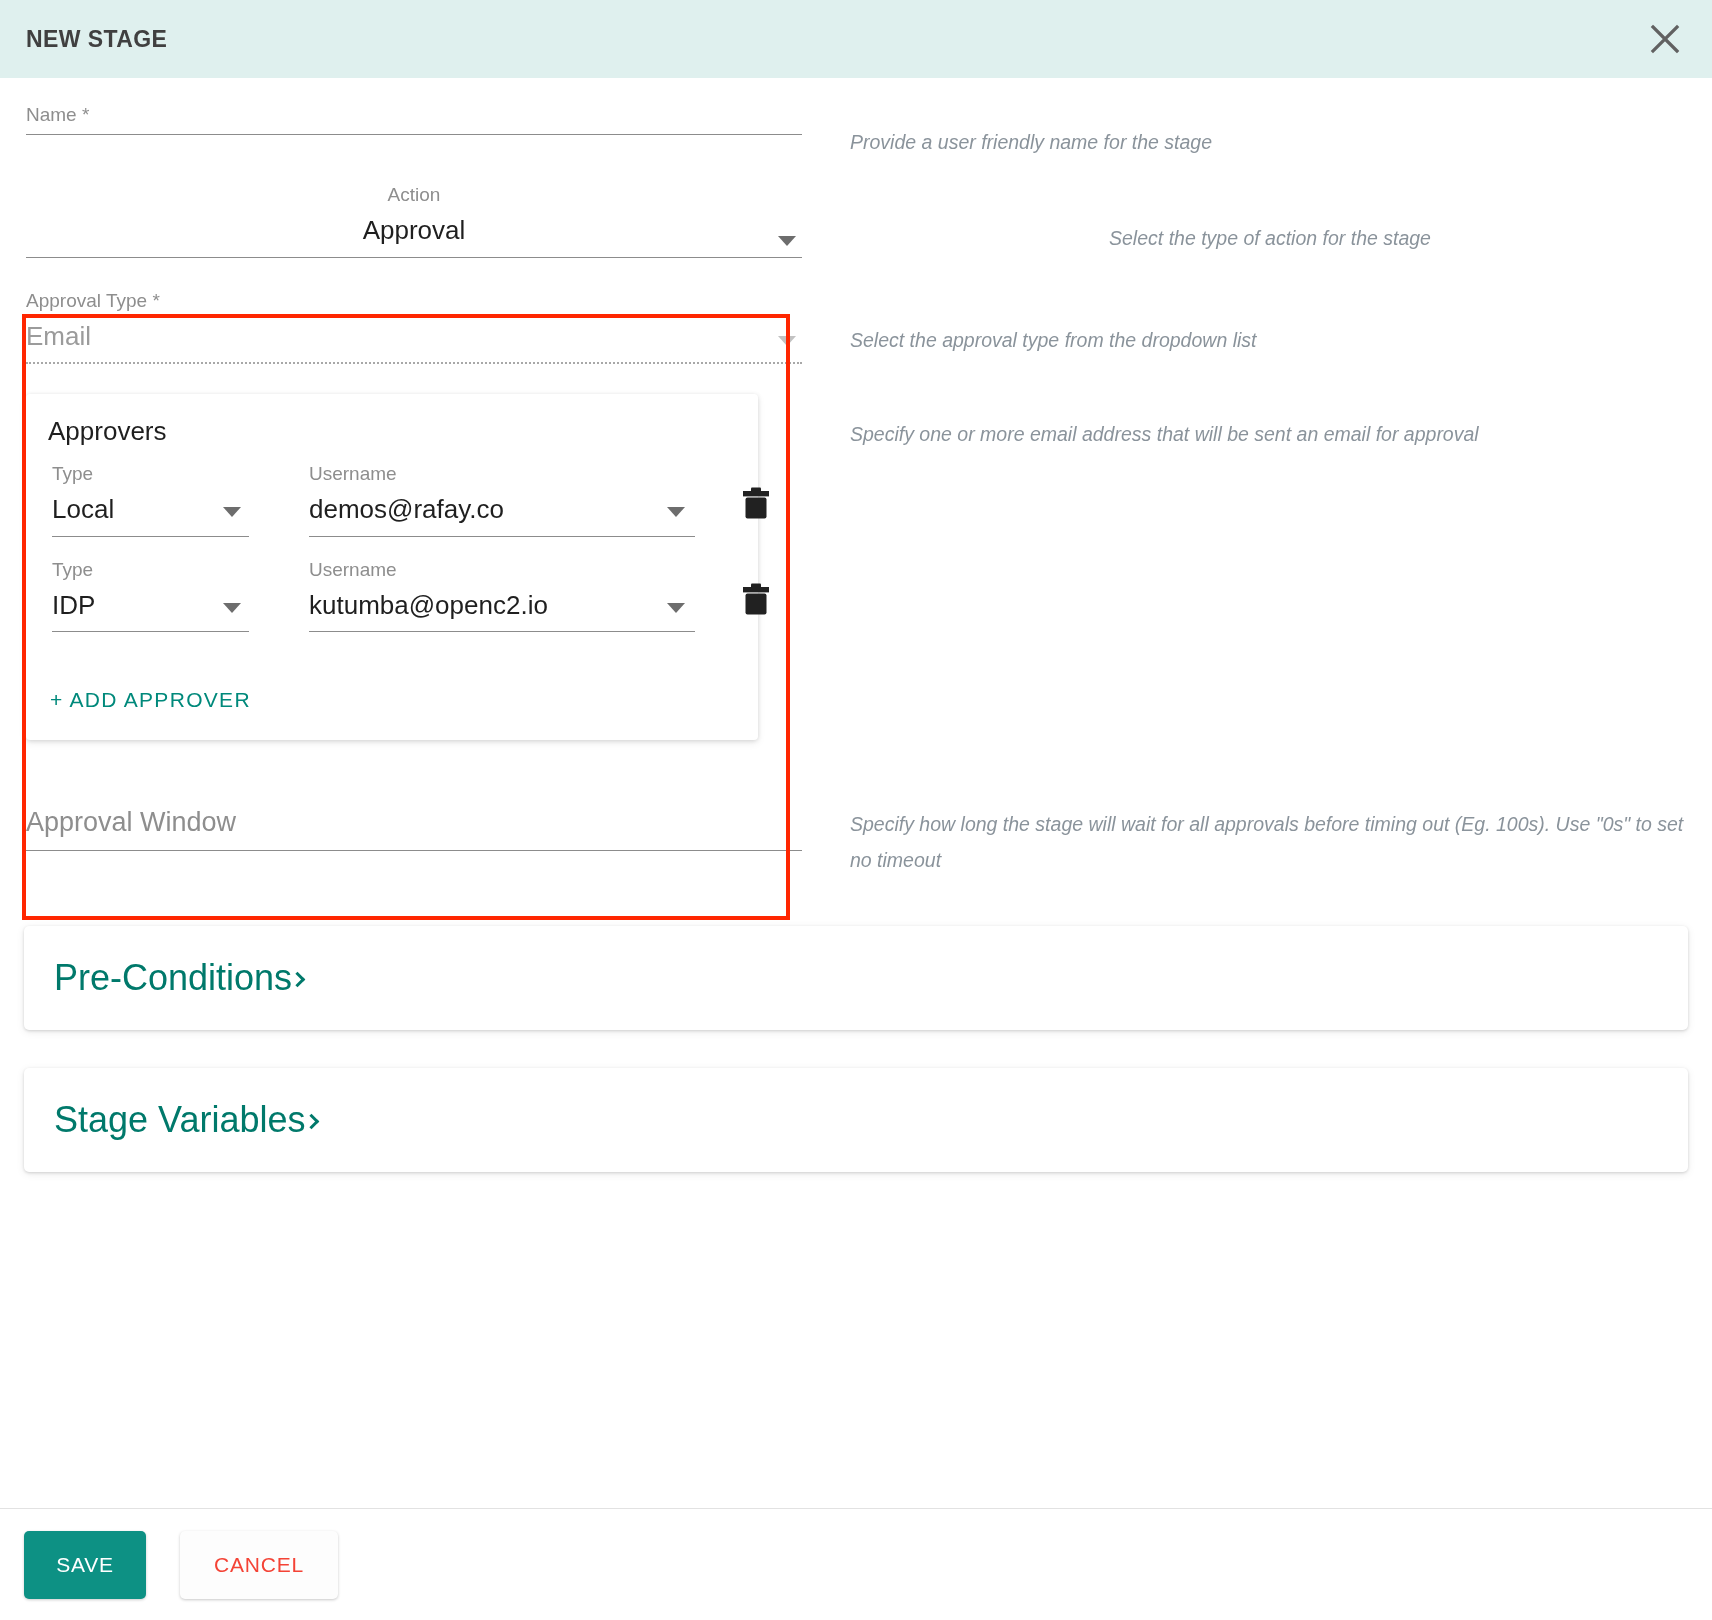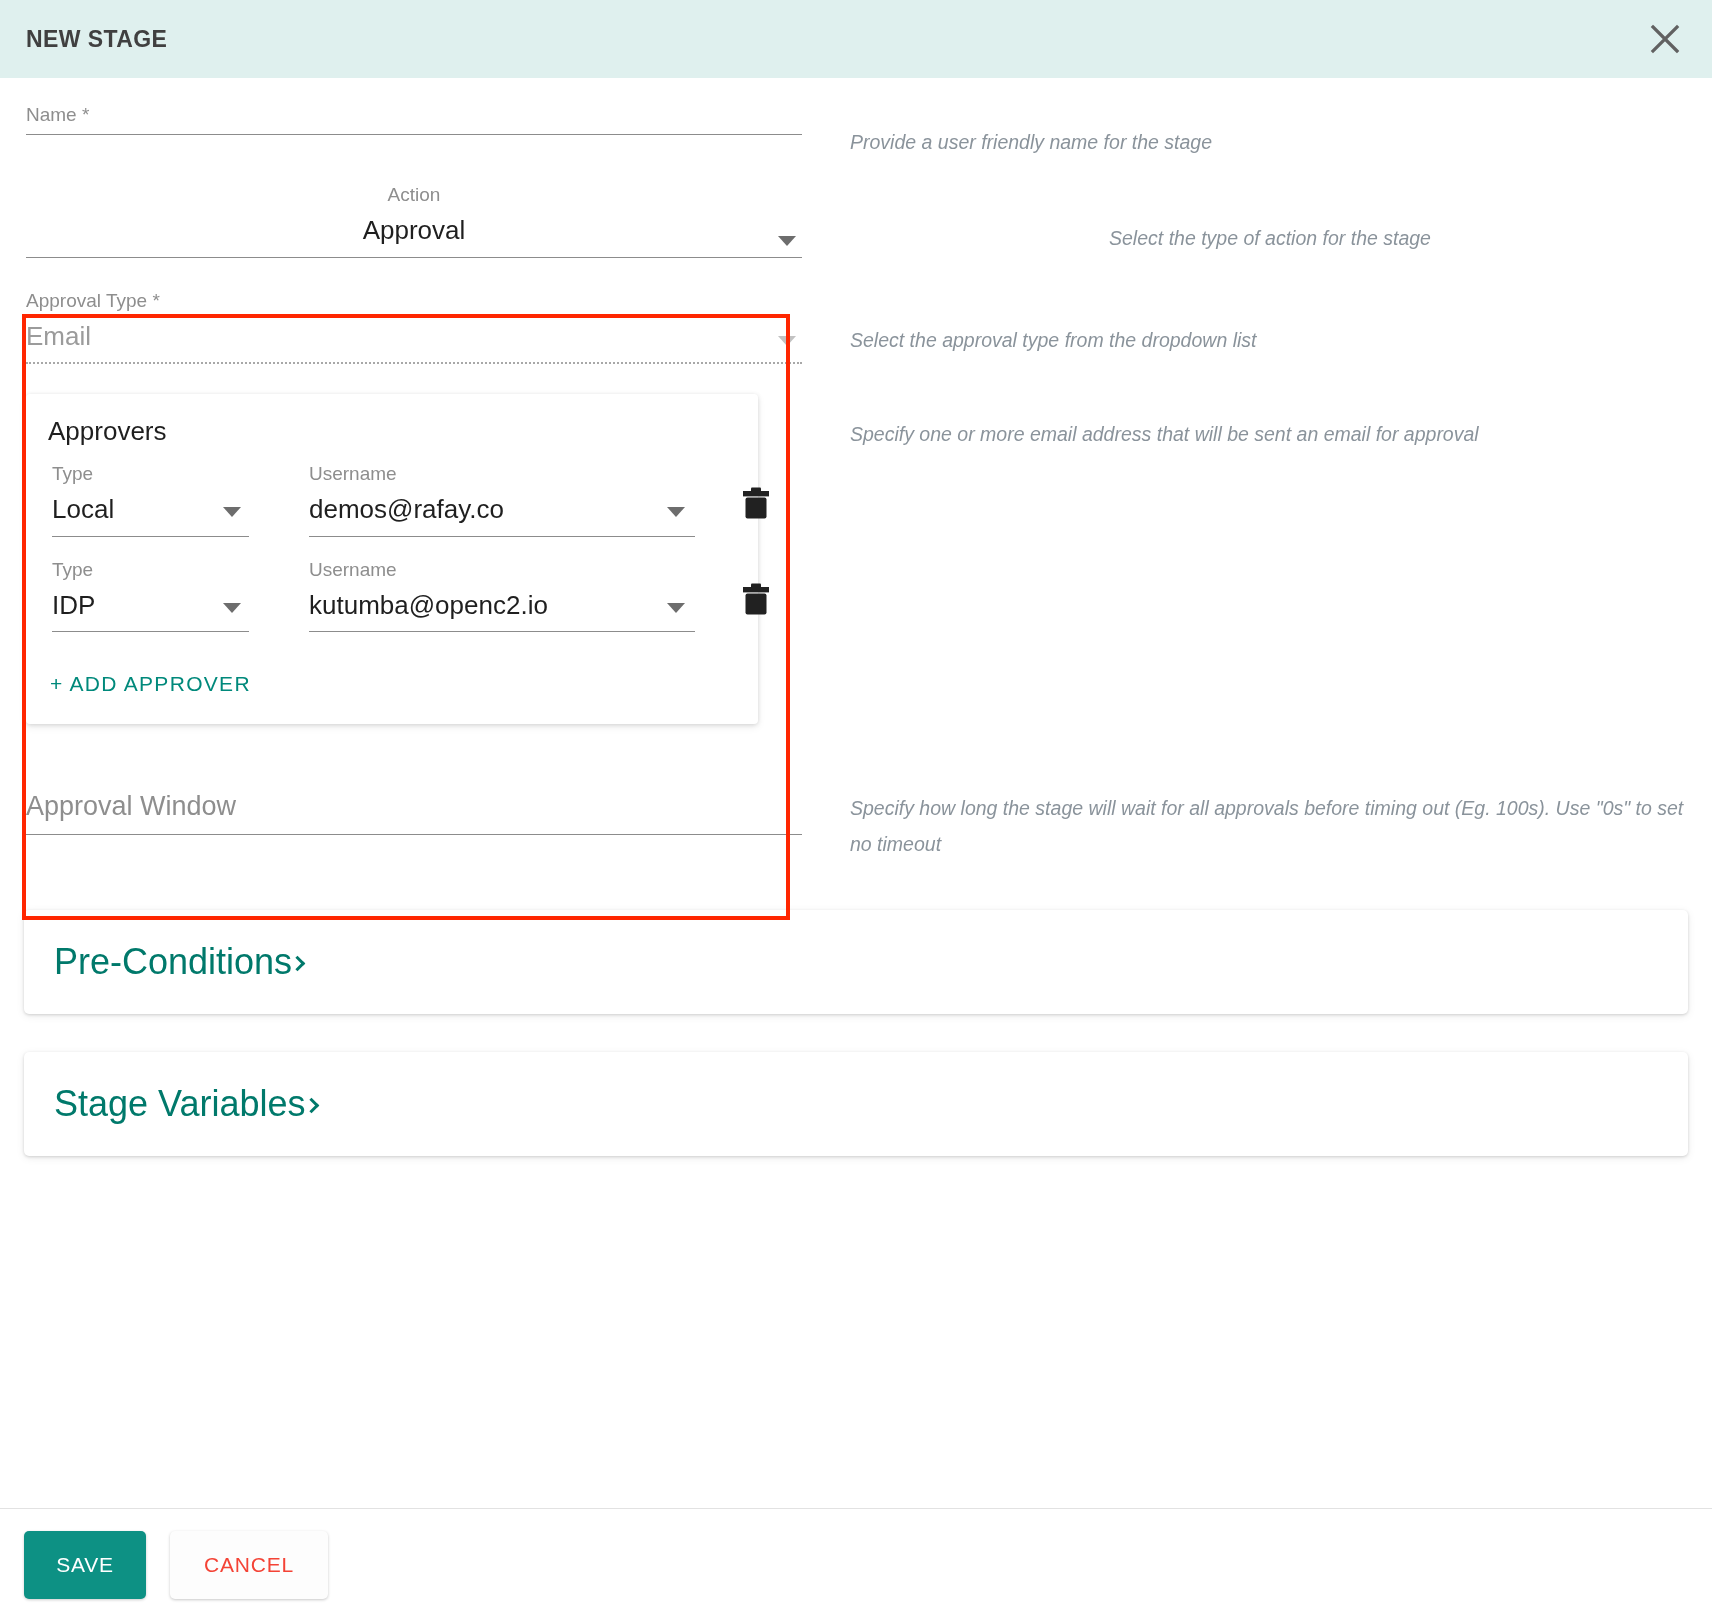--- a/index.html
+++ b/index.html
@@ -149,21 +149,21 @@
     margin-left: 42px;
     margin-bottom: 18px;
     background: transparent;
     border: none;
     padding: 0;
     cursor: pointer;
     display: flex; align-items: center; justify-content: center;
     width: 34px; height: 36px;
   }
   .add-approver {
-    margin-top: 16px;
+    margin-top: 32px;
     color: #00897b;
     font-size: 21px;
     letter-spacing: 1.3px;
     cursor: pointer;
     display: inline-block;
     background: transparent;
     border: none;
     padding: 6px 2px;
     font-family: "Liberation Sans", sans-serif;
   }
@@ -205,21 +205,21 @@
 
   
   .dialog-footer {
     position: absolute;
     left: 0; right: 0; bottom: 0;
     height: 112px;
     border-top: 1.5px solid #e2e2e2;
     display: flex;
     align-items: center;
     padding-left: 24px;
-    gap: 24px;
+    gap: 34px;
     background: #fff;
   }
   .btn {
     font-family: "Liberation Sans", sans-serif;
     font-size: 21px;
     letter-spacing: 0.8px;
     border-radius: 5px;
     cursor: pointer;
     height: 68px;
     padding: 0 30px;

